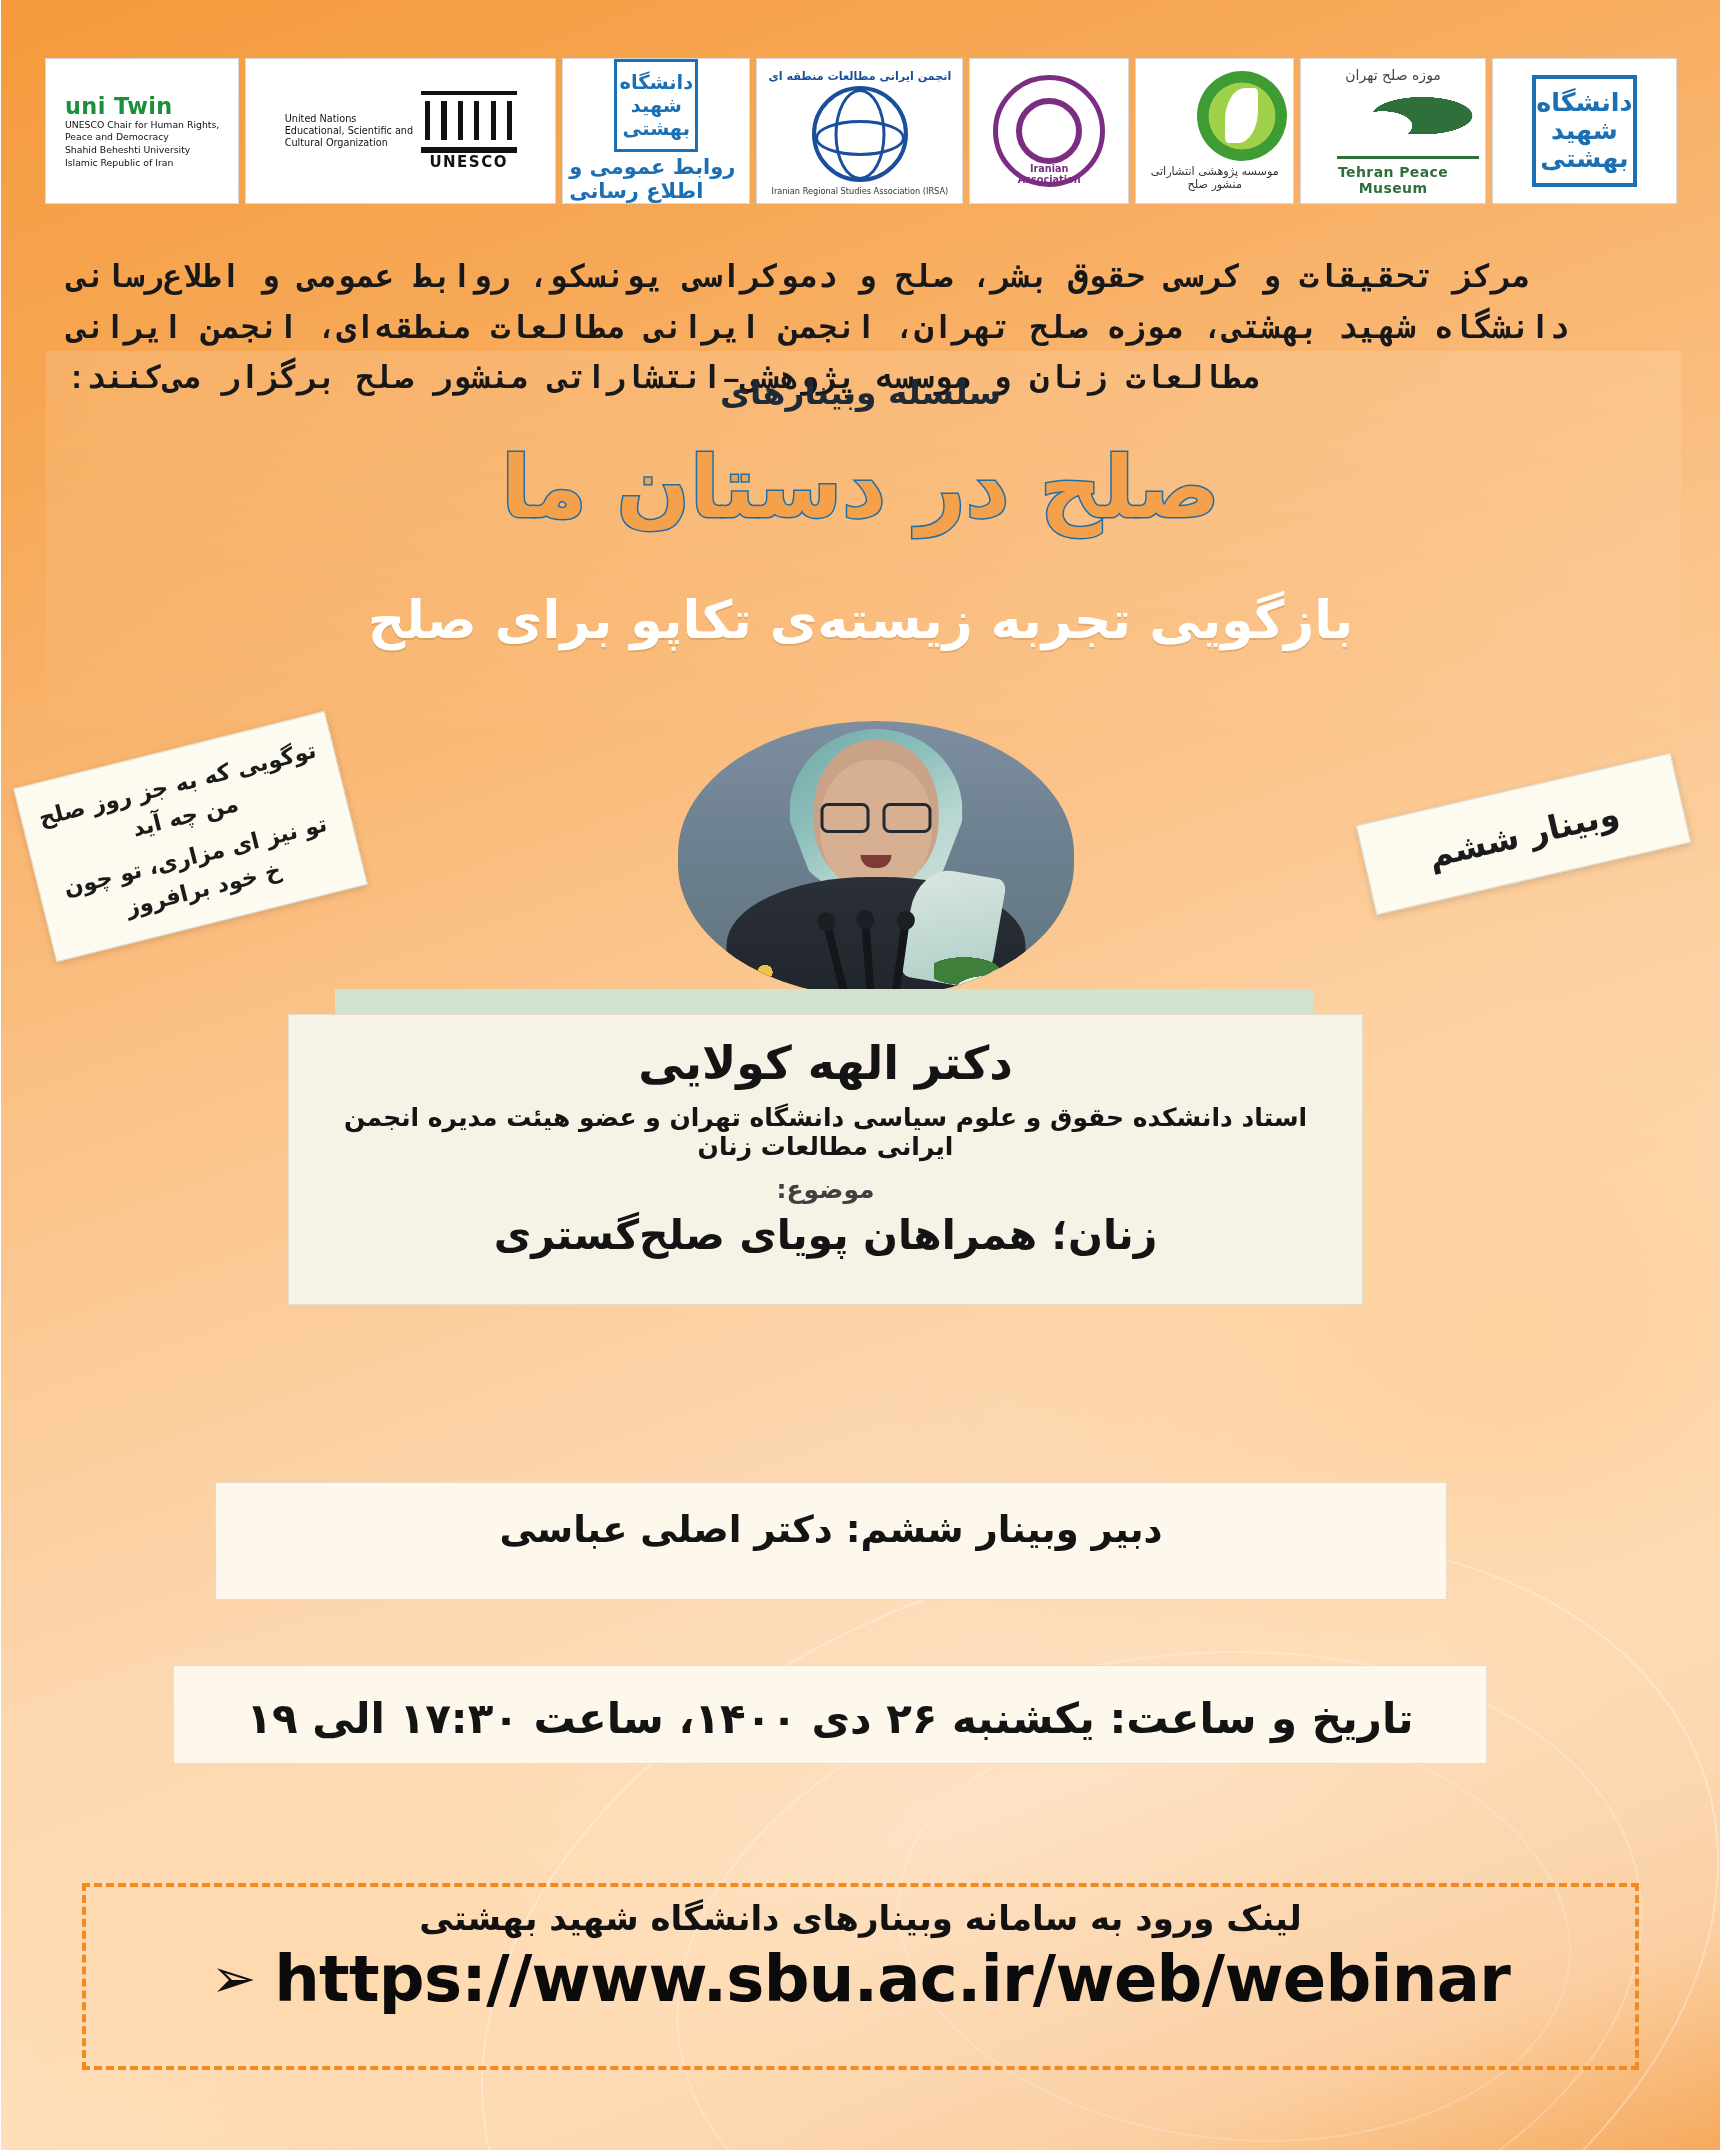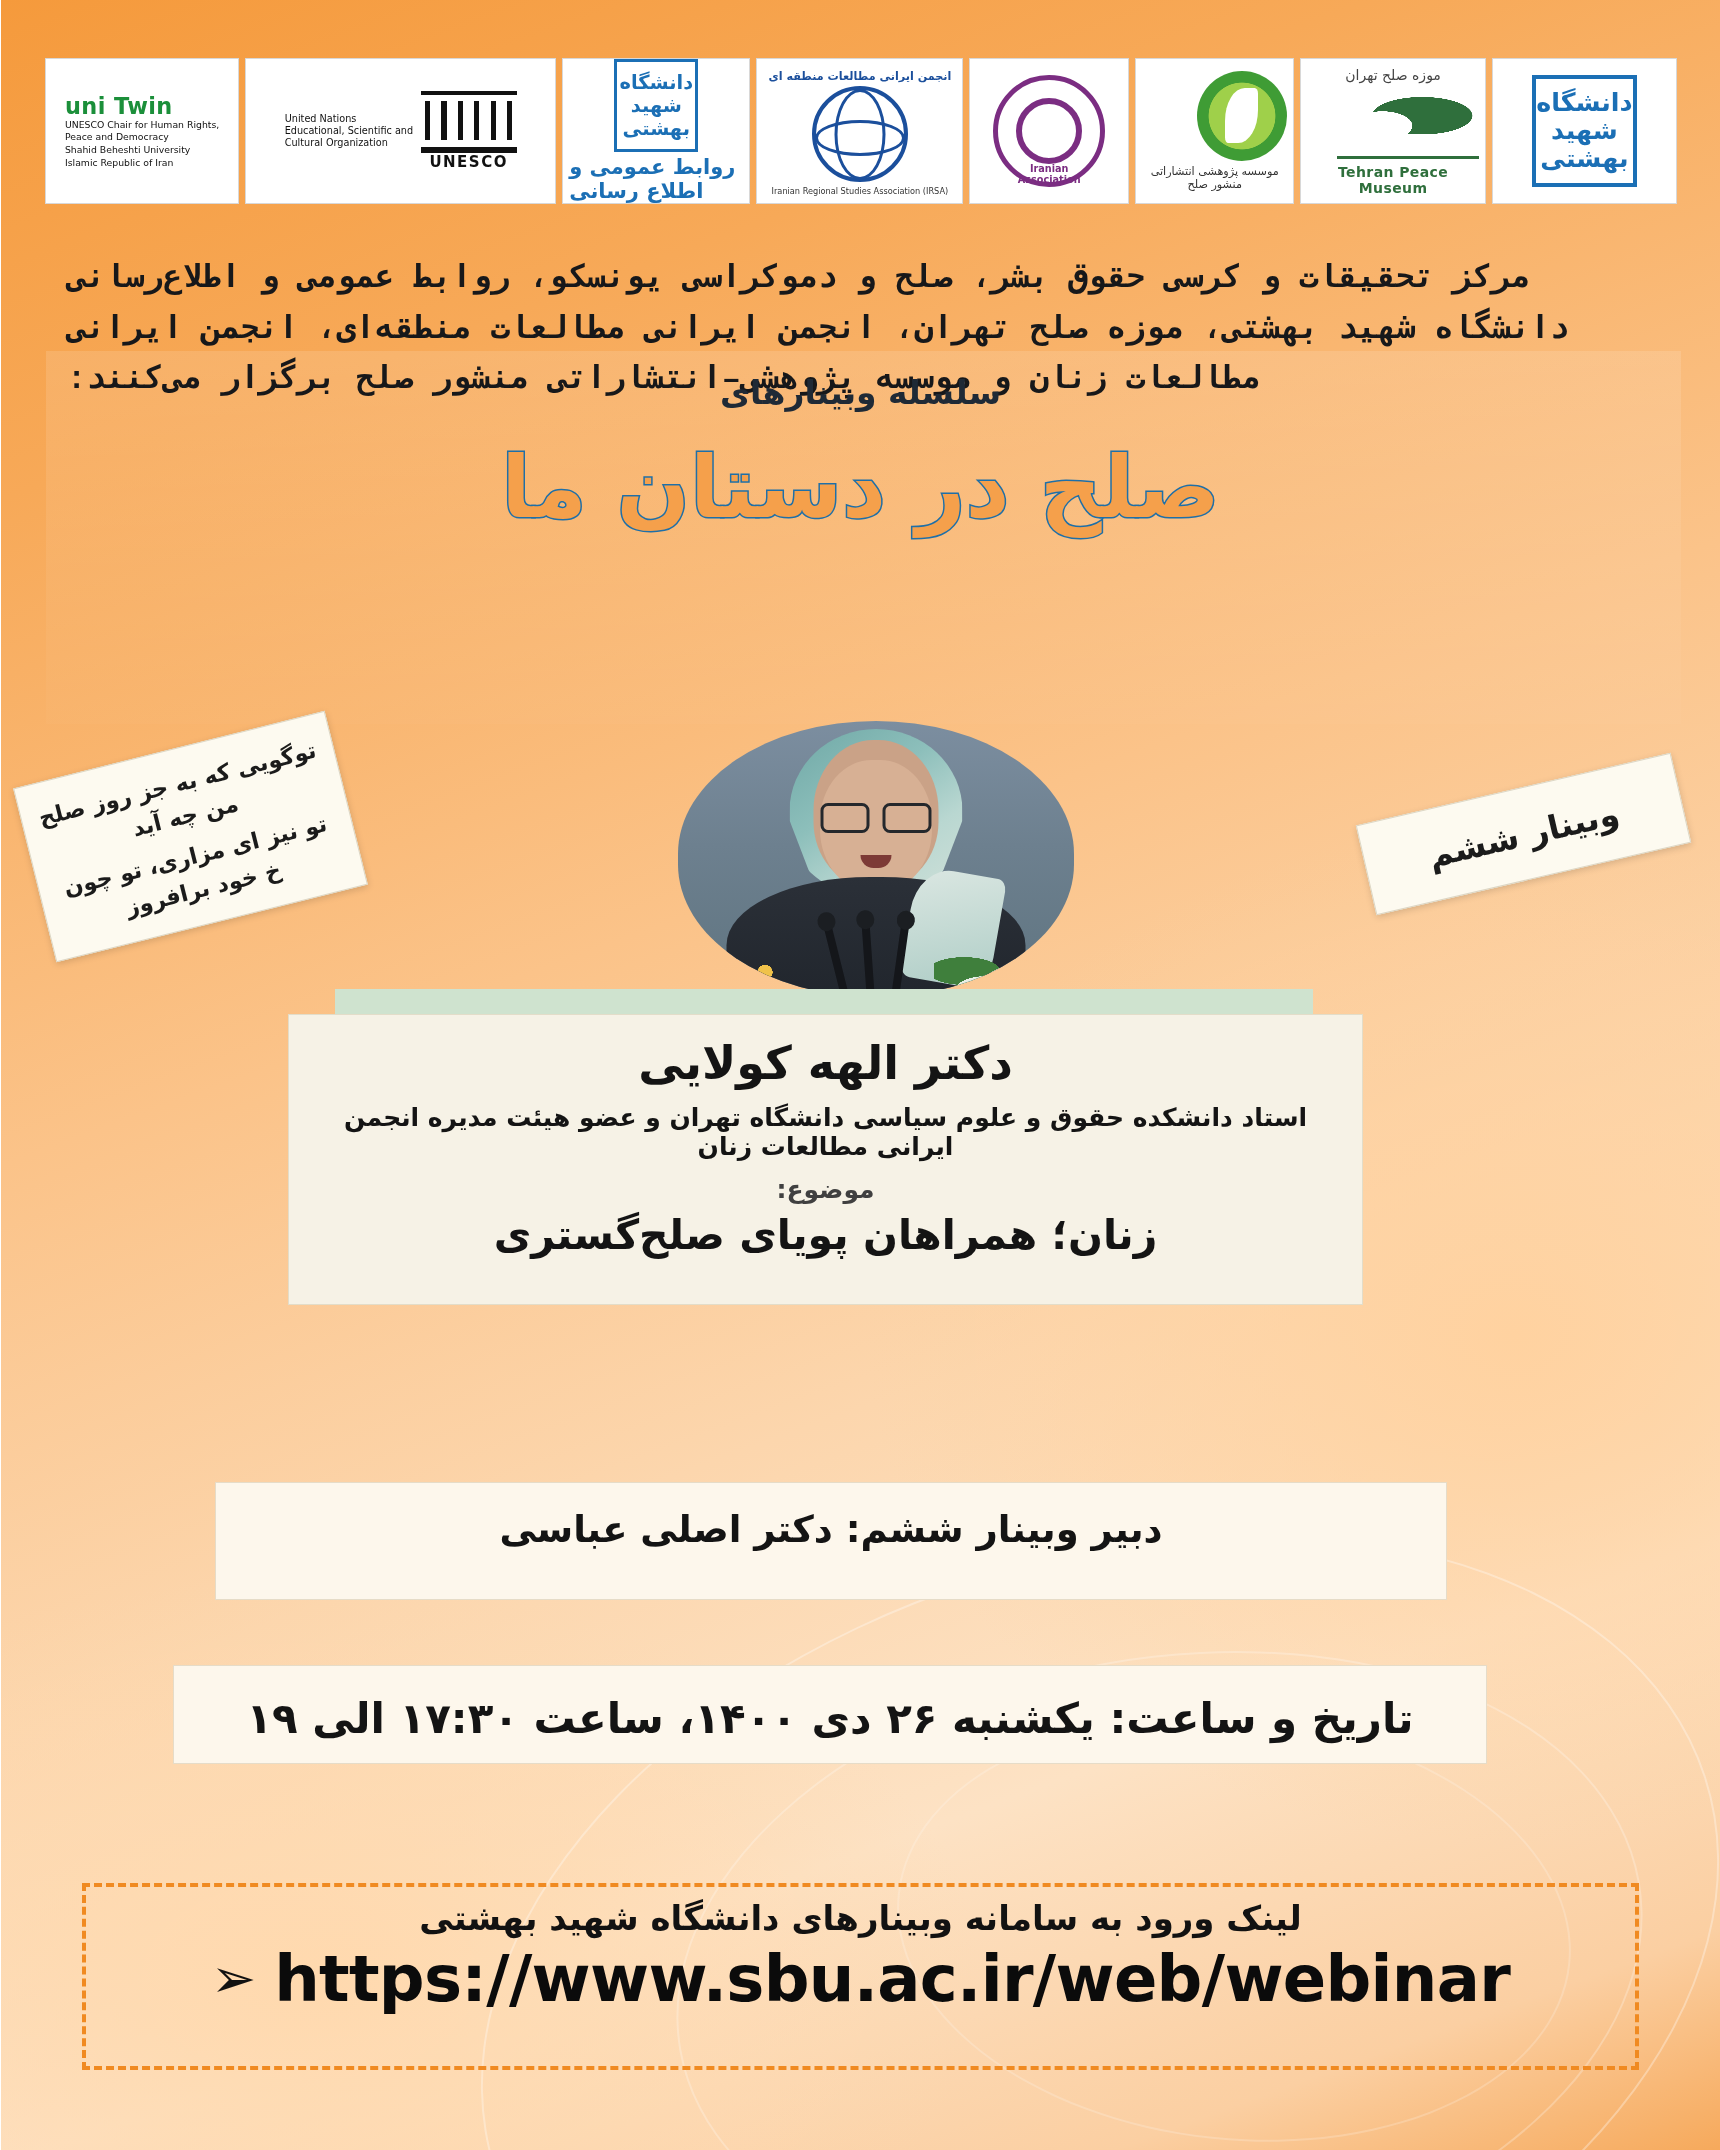--- a/index.html
+++ b/index.html
@@ -530,20 +530,21 @@
 Shahid Beheshti University
 Islamic Republic of Iran</div>
       </div>
     </div>
   </div>
 
   <div class="organizers">مرکز تحقیقات و کرسی حقوق بشر، صلح و دموکراسی یونسکو، روابط عمومی و اطلاع‌رسانی دانشگاه شهید بهشتی، موزه صلح تهران، انجمن ایرانی مطالعات منطقه‌ای، انجمن ایرانی مطالعات زنان و موسسه پژوهشی–انتشاراتی منشور صلح برگزار می‌کنند:</div>
 
   <div class="series-label">سلسله وبینارهای</div>
   <div class="main-title">صلح در دستان ما</div>
+  <div class="sub-title">بازگویی تجربه زیسته‌ی تکاپو برای صلح</div>
 
   <div class="portrait">
     <div class="p-scarf"></div>
     <div class="p-head"></div>
     <div class="p-face"></div>
     <div class="p-glasses"></div>
     <div class="p-mouth"></div>
     <div class="p-body"></div>
     <div class="p-shawl"></div>
     <div class="p-flowers"></div>

